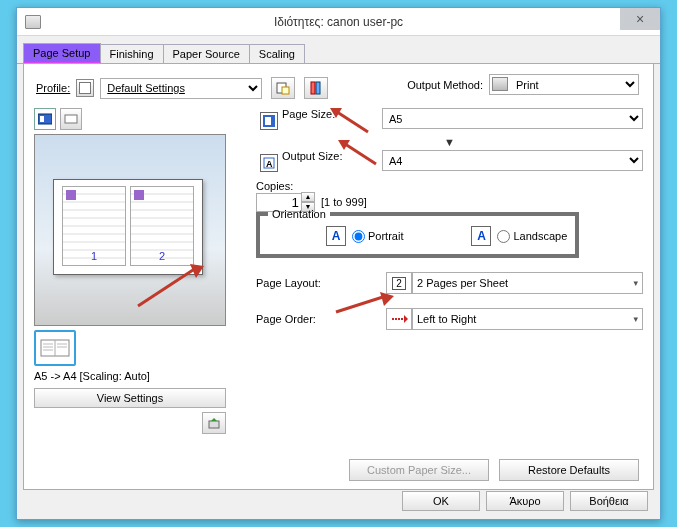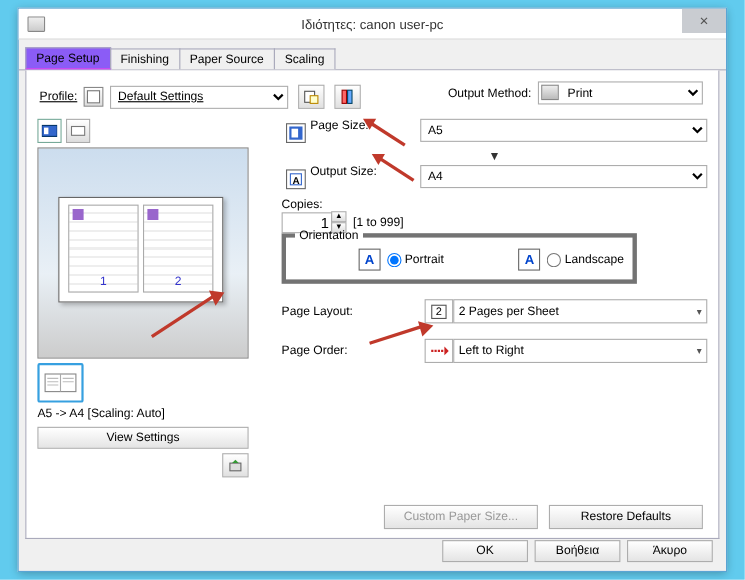--- a/index.html
+++ b/index.html
@@ -433,16 +433,16 @@
     <div class="red-arrow" style="left:308px;top:228px;">
       <svg width="62" height="26">
           <path d="M4 20 L54 4" stroke="#c0392b" stroke-width="3"></path>
           <path d="M48 0 L62 4 L52 14 Z" fill="#c0392b"></path>
         </svg>
     </div>
   </div>
 
   <div class="dlg-buttons">
     <button class="btn">OK</button>
+    <button class="btn">Άκυρο</button>
     <button class="btn">Βοήθεια</button>
-    <button class="btn">Άκυρο</button>
   </div>
 </div>
 
 </body></html>

